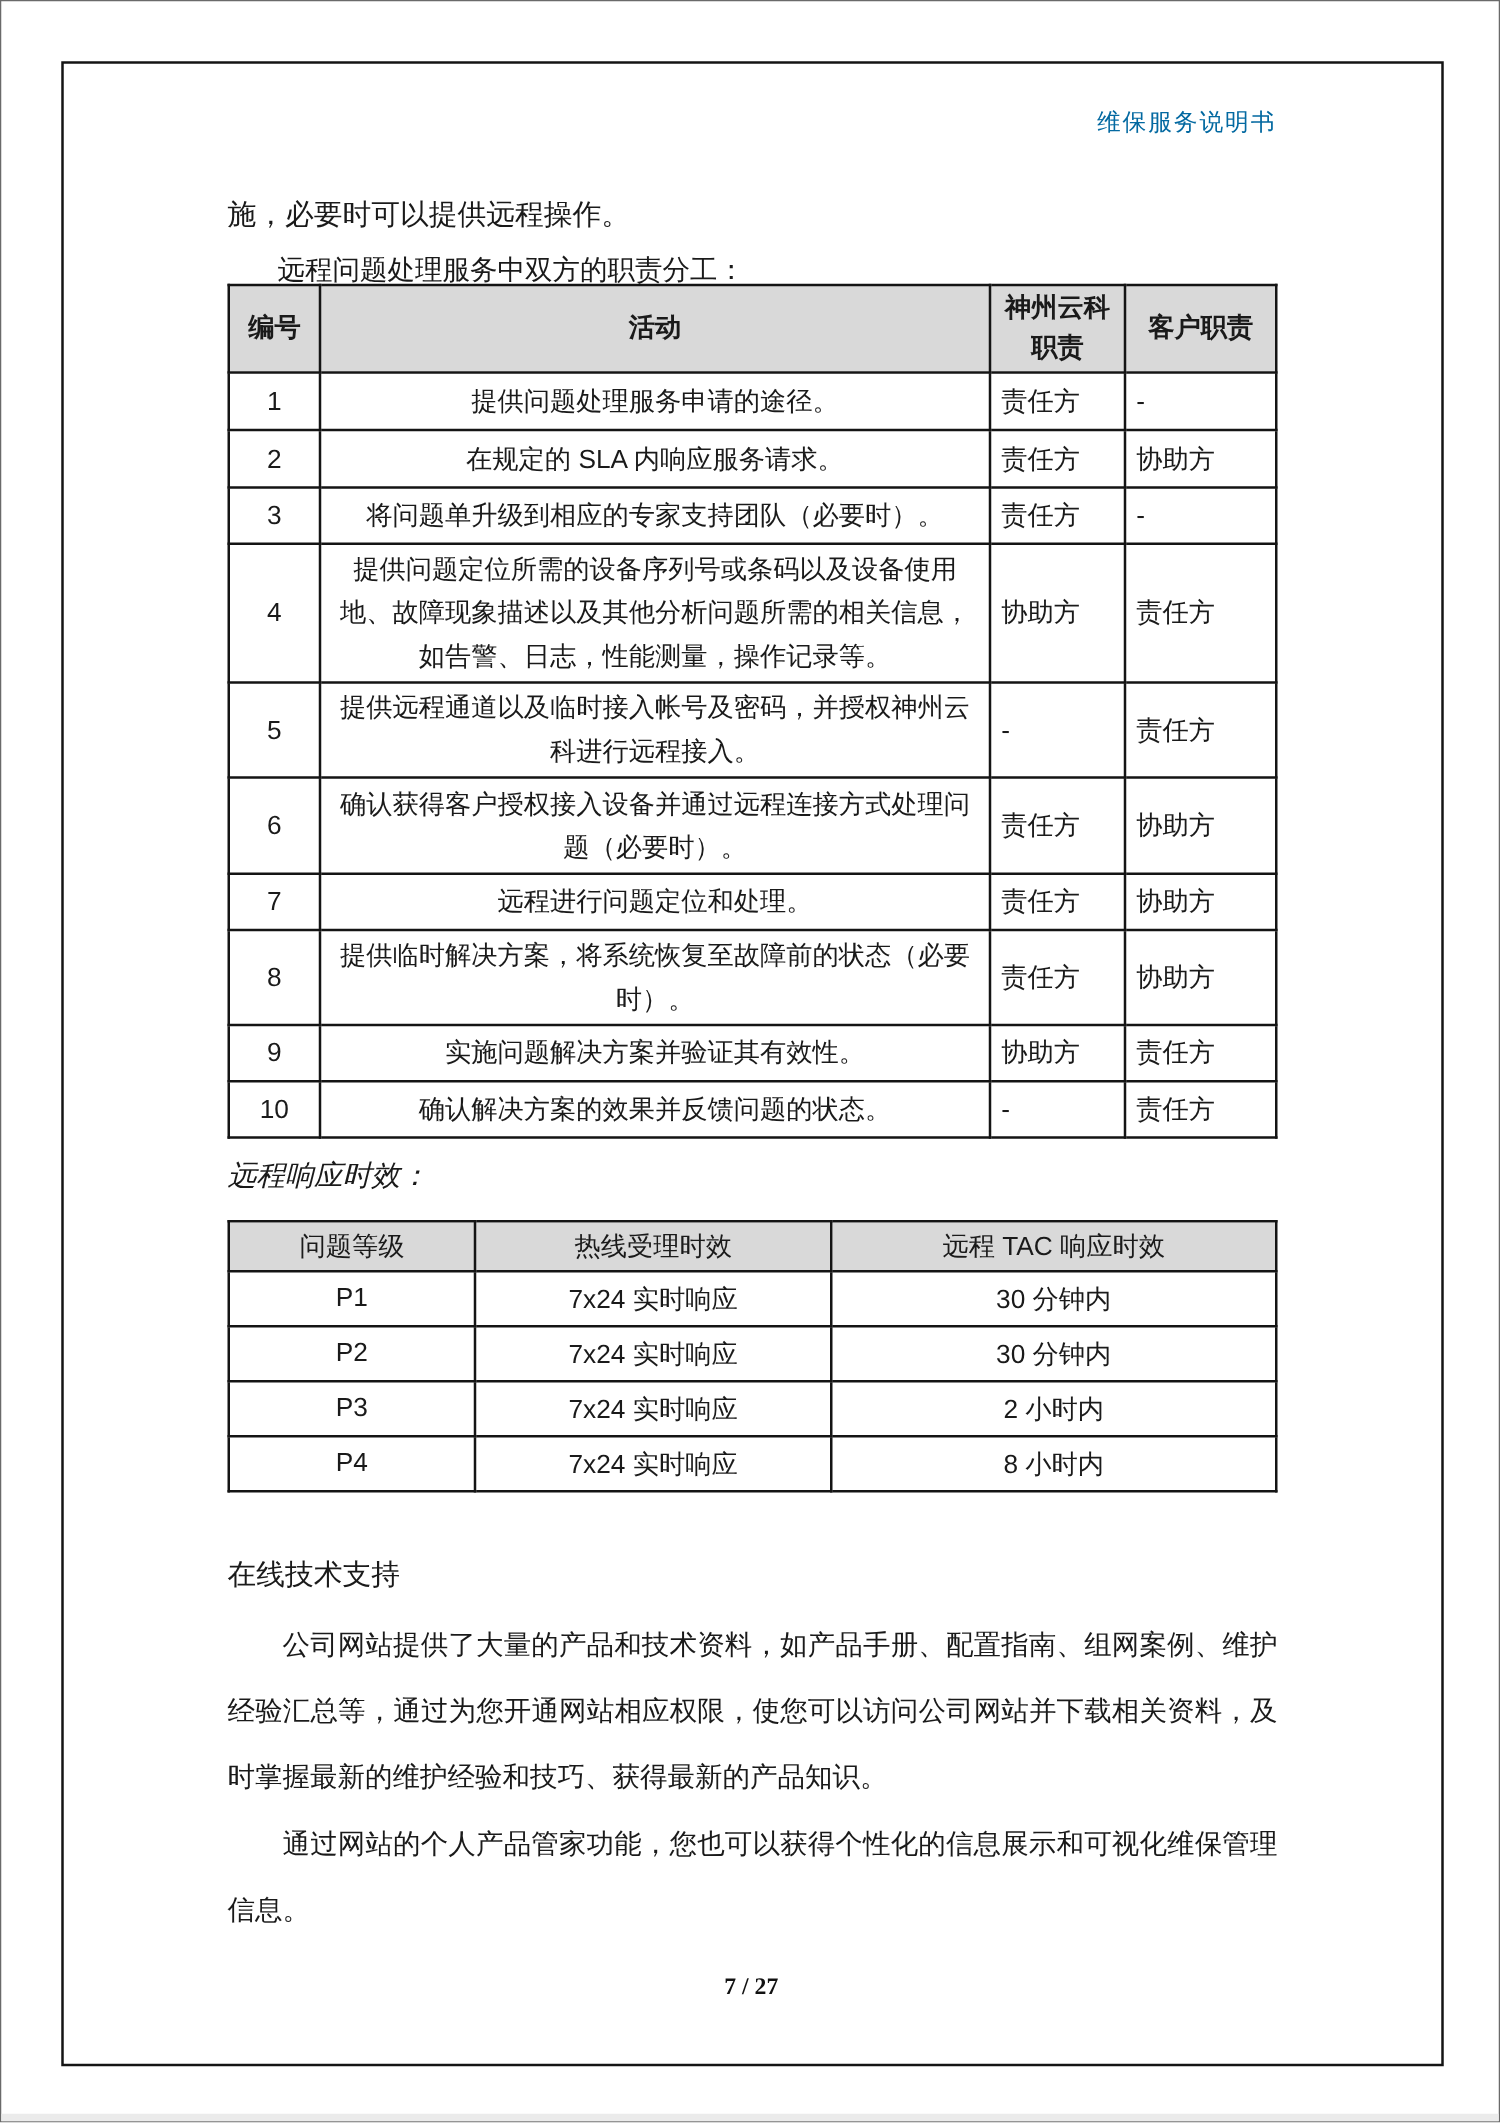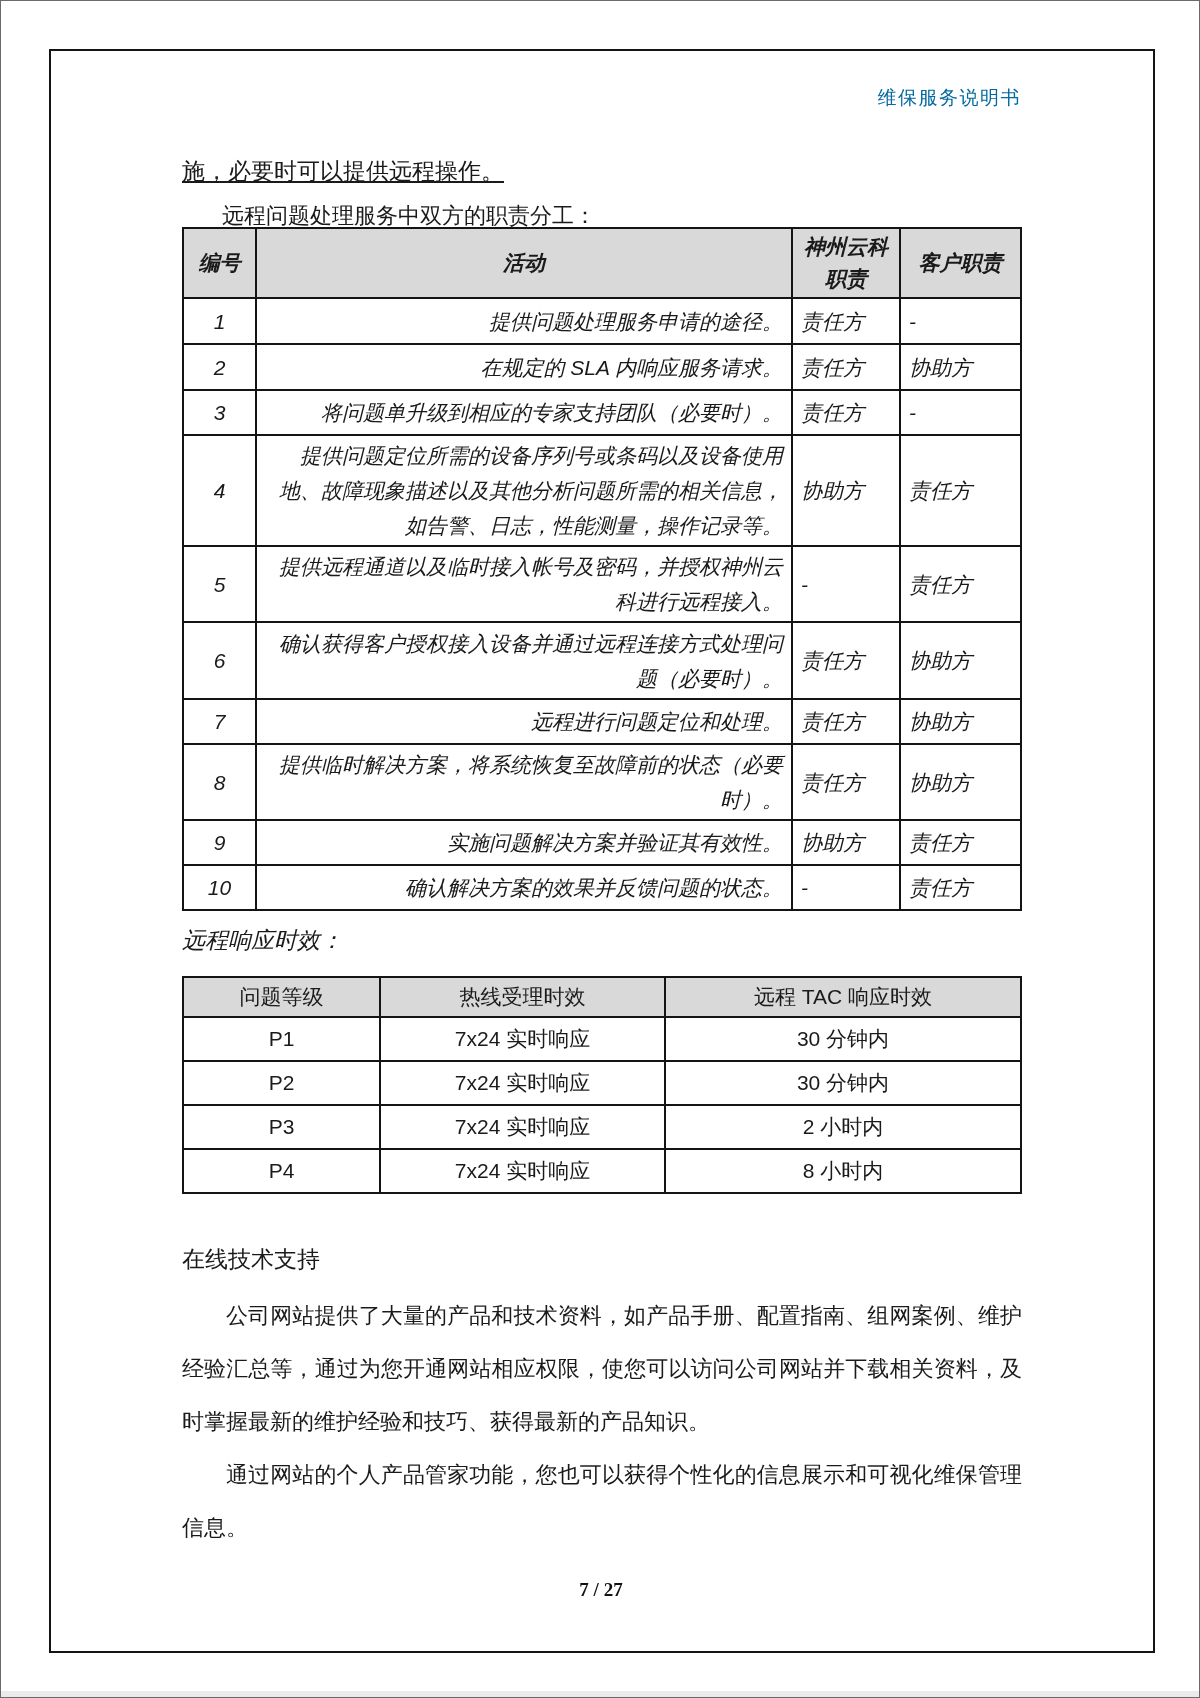--- a/index.html
+++ b/index.html
@@ -25,40 +25,38 @@
   }
   .header-title{
     position:absolute;top:84px;left:0;width:1020px;
     text-align:right;
     font-family:"Liberation Serif",serif;
     font-size:19px;letter-spacing:1.5px;color:#0369a1;
   }
   .intro-line{
     position:absolute;top:155px;left:181px;
     font-size:23px;
-    text-decoration:underline;
   }
   .table1-caption{
     position:absolute;top:200px;left:221px;
     font-size:22px;
   }
   table{border-collapse:collapse;table-layout:fixed;}
   td,th{border:2px solid #141414;box-sizing:border-box;overflow:hidden;}
   .resp-table{
     position:absolute;top:226px;left:181px;width:838px;
     font-size:21px;
-    font-style:italic;
   }
   .resp-table th{
     background:#d9d9d9;font-weight:bold;text-align:center;
     line-height:32px;padding:2px 4px;font-size:21px;
   }
   .resp-table td{padding:2px 8px;line-height:35px;}
   .c-num{text-align:center;}
-  .c-act{text-align:right;}
+  .c-act{text-align:center;}
   .c-resp{text-align:left;}
   .rt-table{
     position:absolute;top:975px;left:181px;width:838px;
     font-size:21px;
   }
   .rt-table th{
     background:#d9d9d9;font-weight:normal;text-align:center;
     padding:2px 20px;font-size:21px;
   }
   .rt-table td{text-align:center;padding:2px 4px;}

